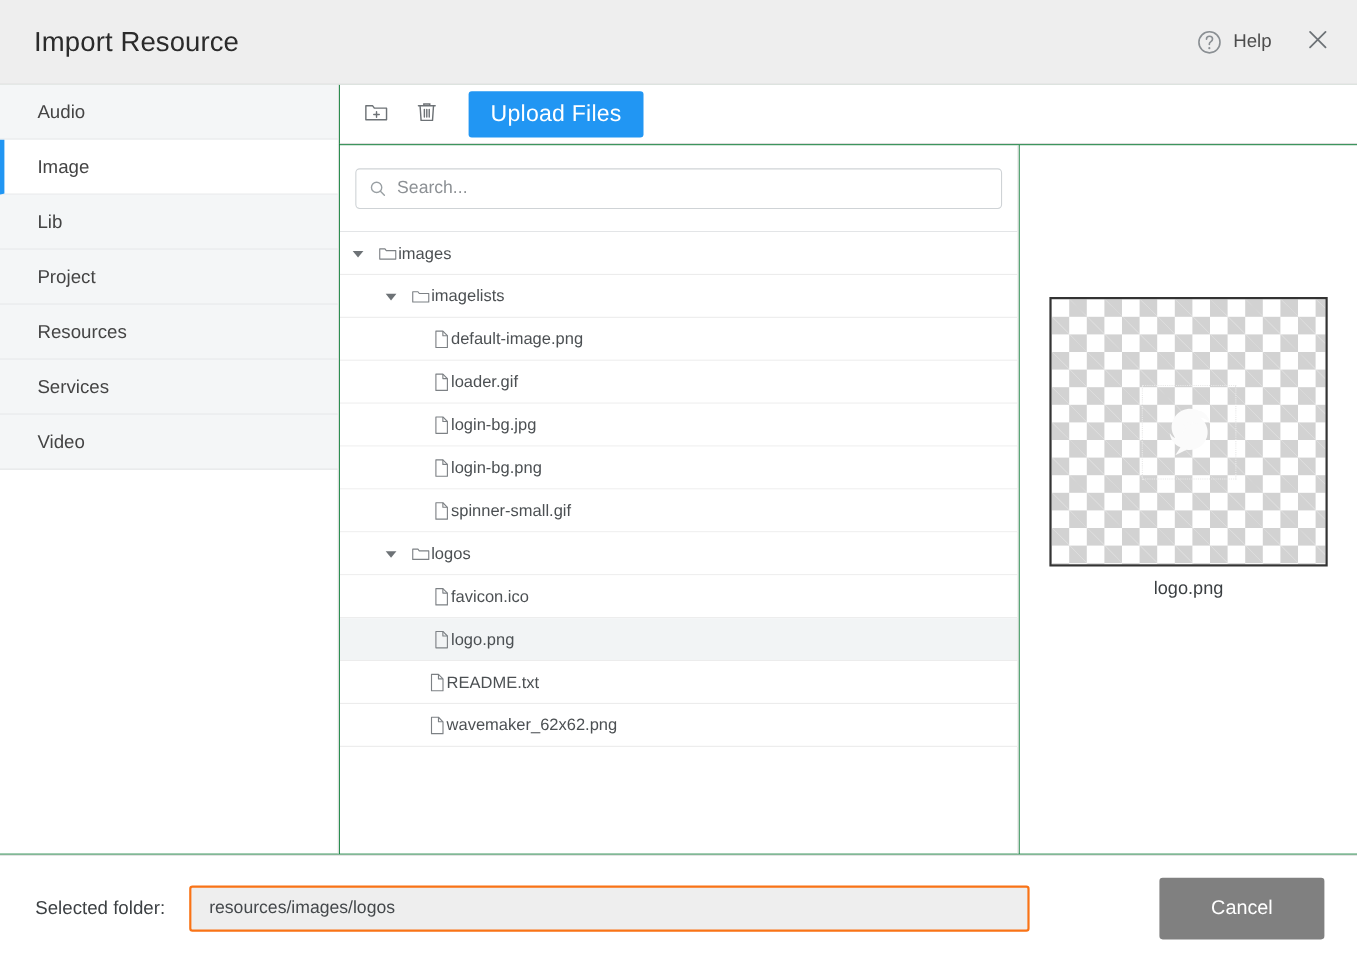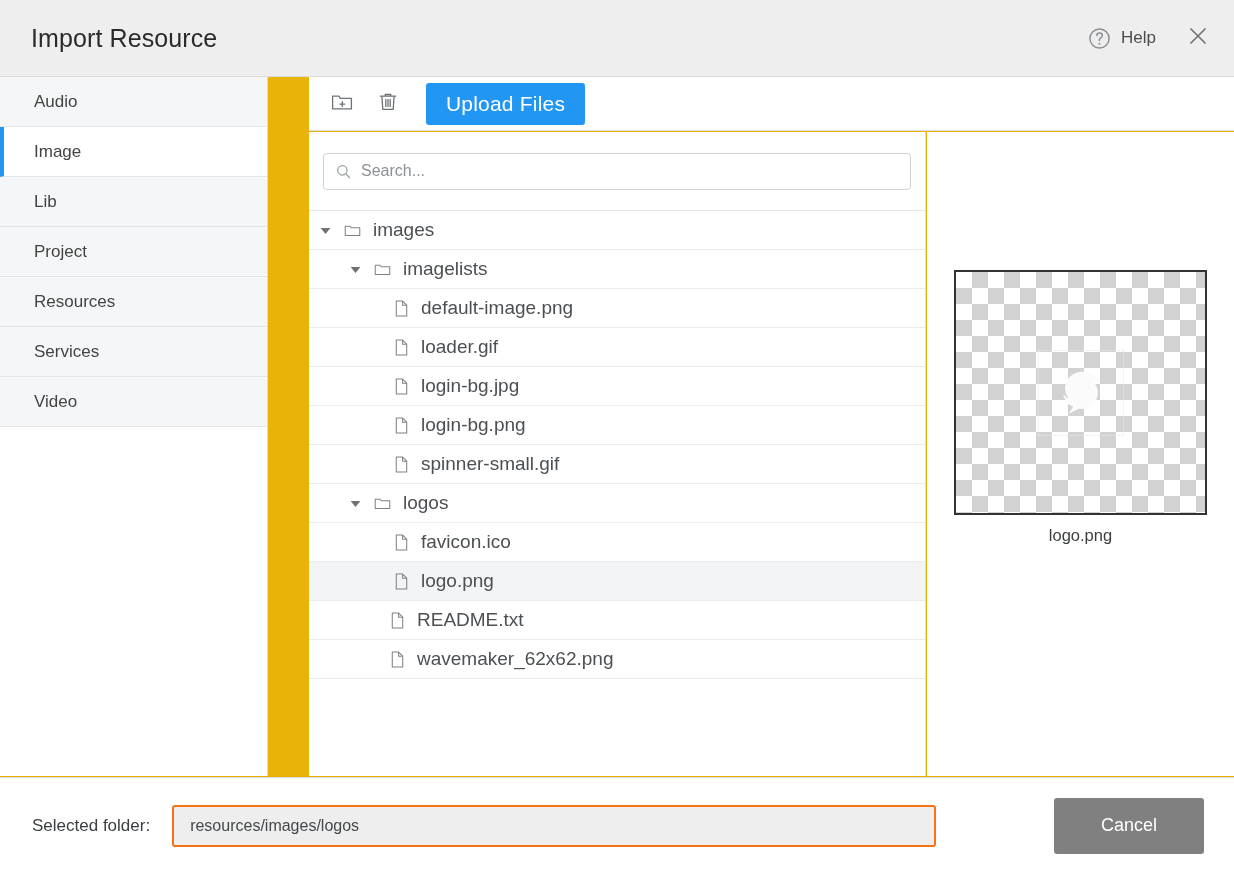--- a/index.html
+++ b/index.html
@@ -7,21 +7,21 @@
     margin: 0; padding: 0;
     width: 1234px; height: 873px;
     background: #ffffff;
     font-family: "Liberation Sans", sans-serif;
     -webkit-font-smoothing: antialiased;
   }
   #app {
     position: relative;
     width: 1234px; height: 873px;
     overflow: hidden;
-    background: #eab308;
+    background: #15803d;
   }
 
   
   .dlg-header {
     position: absolute; left: 0; top: 0;
     width: 1234px; height: 77px;
     background: #eeeeee;
     border-bottom: 1px solid #dcdcdc;
     display: flex; align-items: center;
   }
@@ -53,21 +53,21 @@
   }
   .close-btn {
     width: 28px; height: 28px;
     display: flex; align-items: center; justify-content: center;
     cursor: pointer;
   }
 
   
   .sidebar {
     position: absolute; left: 0; top: 77px;
-    width: 268px; height: 699px;
+    width: 308px; height: 699px;
     background: #ffffff;
     border-right: 1px solid #dcdcdc;
   }
   .side-item {
     position: relative;
     height: 50px;
     background: #f4f6f7;
     border-bottom: 1px solid #e3e5e7;
     display: flex; align-items: center;
     cursor: pointer;
@@ -158,23 +158,22 @@
     background: #ffffff;
   }
   .tree-row.selected { background: #f2f4f5; }
   .caret {
     width: 13px; height: 13px;
     display: block;
     flex: none;
   }
   .tree-icon { display: block; flex: none; }
   .tree-label {
-    font-size: 19px;
+    font-size: 15px;
     color: #4c5053;
-    margin-left: 11px;
     white-space: nowrap;
   }
   .lvl0 { padding-left: 10px; }
   .lvl1 { padding-left: 40px; }
   .lvl2 { padding-left: 84px; }
   .lvl3 { padding-left: 80px; }
 
   
   .preview-panel {
     position: absolute; left: 927px; top: 132px;

